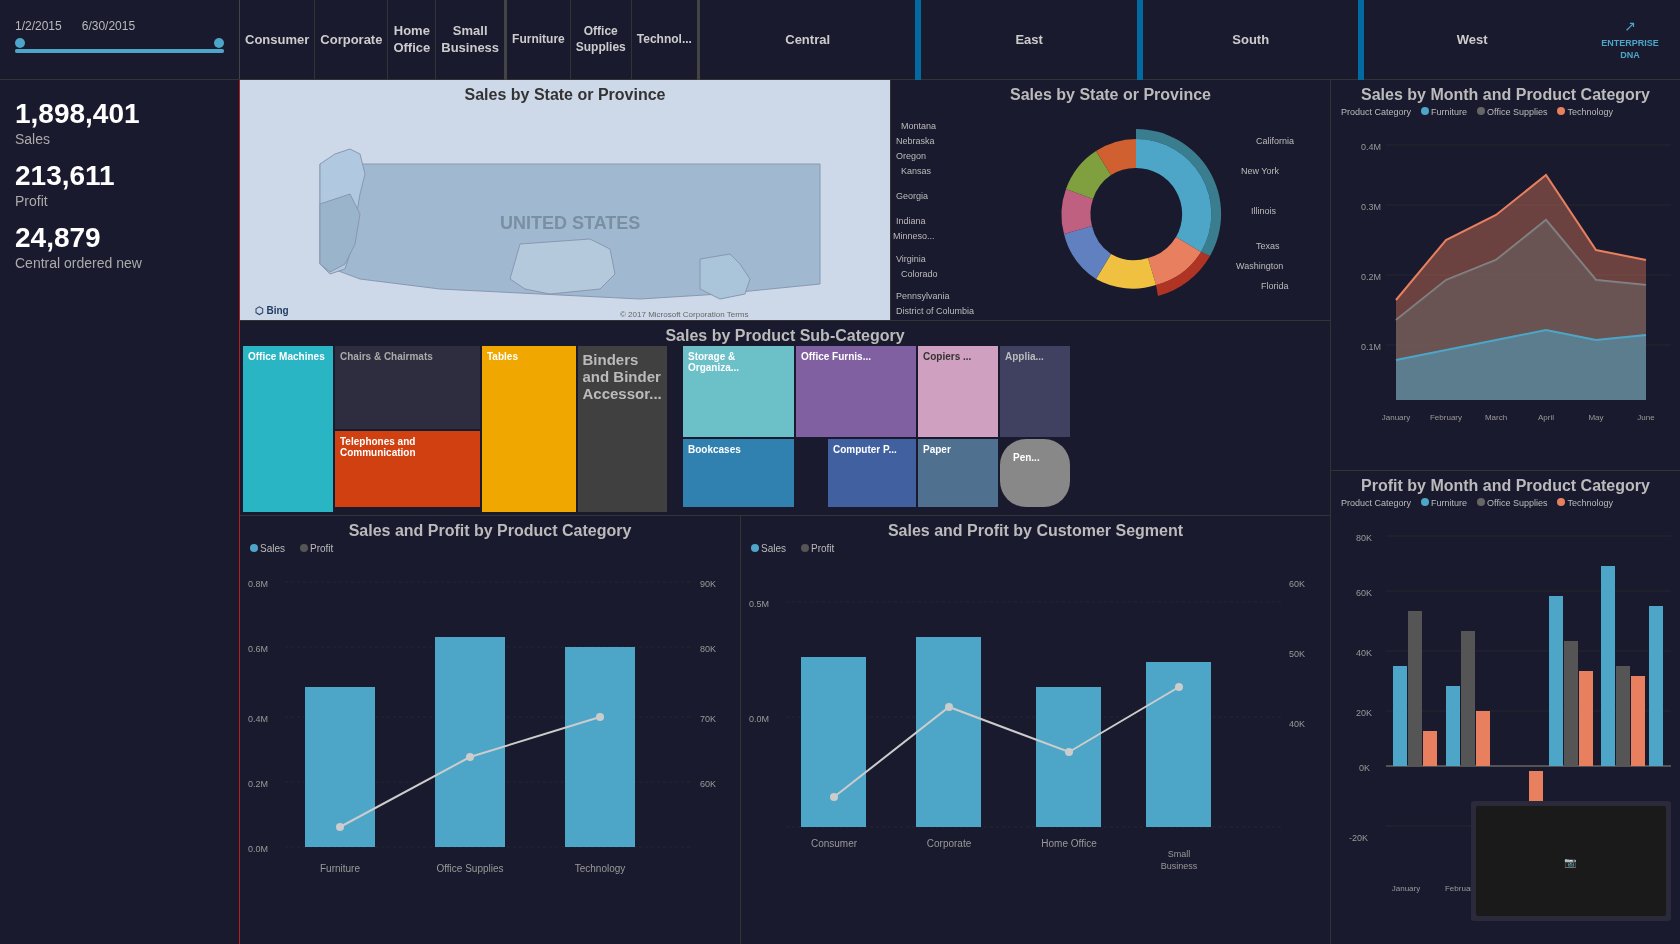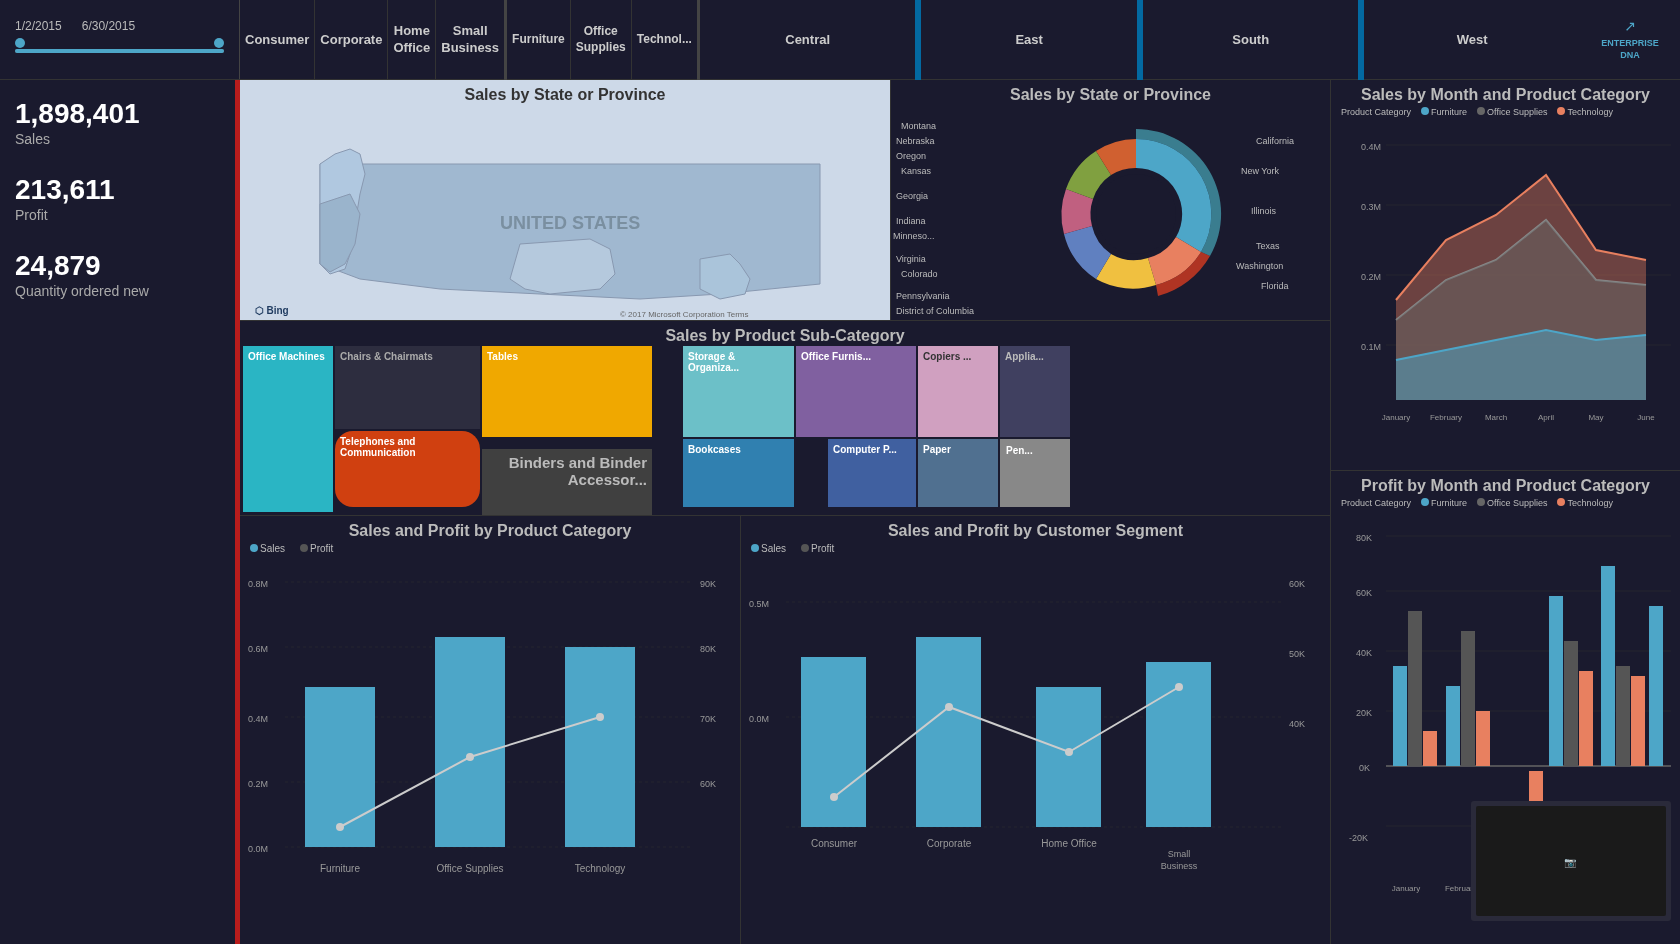--- a/index.html
+++ b/index.html
@@ -28,21 +28,21 @@
     .cat-btn:last-child { border-right: none; }
 
     .region-group { display: flex; height: 80px; flex: 1; }
     .reg-btn { flex: 1; display: flex; align-items: center; justify-content: center; text-align: center; cursor: pointer; border-right: 6px solid #0369a1; font-size: 13px; font-weight: 600; color: #ccc; padding: 5px; line-height: 1.3; }
     .reg-btn:last-child { border-right: none; }
 
     .logo-section { width: 100px; display: flex; flex-direction: column; align-items: center; justify-content: center; padding: 8px; }
 
     
     
-    .kpi-panel { position: absolute; top: 80px; left: 0; width: 240px; height: 864px; background: #1a1a2e; border-right: 5px solid #b91c1c; padding: 20px 15px; display: flex; flex-direction: column; gap: 29px; }
+    .kpi-panel { position: absolute; top: 80px; left: 0; width: 240px; height: 864px; background: #1a1a2e; border-right: 1px solid #b91c1c; padding: 20px 15px; display: flex; flex-direction: column; gap: 15px; }
     .kpi-block .val { font-size: 28px; font-weight: 700; color: #fff; line-height: 1; }
     .kpi-block .lbl { font-size: 14px; color: #aaa; margin-top: 3px; }
 
     
     
     
 
     .chart-title { font-size: 16px; color: #bbb; font-weight: 600; text-align: center; padding-top: 6px; }
 
     svg text { font-family: 'Segoe UI', Arial, sans-serif; }
@@ -104,21 +104,21 @@
     <div class="kpi-block">
       <div class="val">1,898,401</div>
       <div class="lbl">Sales</div>
     </div>
     <div class="kpi-block">
       <div class="val">213,611</div>
       <div class="lbl">Profit</div>
     </div>
     <div class="kpi-block">
       <div class="val">24,879</div>
-      <div class="lbl">Quantity ordered new</div>
+      <div class="lbl">Central ordered new</div>
     </div>
   </div>
 
   <div style="position:absolute;top:80px;left:240px;width:650px;height:240px;background:#cdd9e8;overflow:hidden;">
     <div class="chart-title" style="color:#333;">Sales by State or Province</div>
     <svg width="650" height="220" viewBox="0 0 650 220">
 
       <rect x="0" y="0" width="650" height="220" fill="#cdd9e8"></rect>
 
       <path d="M80,60 L580,60 L580,180 L480,190 L400,195 L300,190 L200,185 L120,175 L80,160 Z" fill="#a0b8d0" stroke="#8898b0" stroke-width="1"></path>
@@ -220,41 +220,41 @@
   <div style="position:absolute;top:320px;left:240px;width:1090px;height:195px;background:#1a1a2e;border-top:1px solid #333;">
     <div class="chart-title">Sales by Product Sub-Category</div>
 
     <div style="position:absolute;top:25px;left:3px;right:3px;bottom:3px;display:flex;gap:2px;">
 
       <div style="display:flex;flex-direction:column;gap:2px;flex:0 0 90px;">
         <div style="background:#2ab5c4;flex:1;padding:5px;font-size:10px;font-weight:700;color:#fff;display:flex;align-items:flex-start;">Office Machines</div>
       </div>
       <div style="display:flex;flex-direction:column;gap:2px;flex:0 0 145px;">
         <div style="background:#2d2d3f;flex:0 0 50%;padding:5px;font-size:10px;font-weight:700;color:#aaa;display:flex;align-items:flex-start;">Chairs &amp; Chairmats</div>
-        <div style="background:#d04010;flex:0 0 46%;padding:5px;font-size:10px;font-weight:700;color:#fff;display:flex;align-items:flex-start;border-radius:18px;">Telephones and Communication</div>
-      </div>
-      <div style="display:flex;flex-direction:column;gap:12px;flex:0 0 170px;text-align:right;">
+        <div style="background:#d04010;flex:0 0 46%;padding:5px;font-size:10px;font-weight:700;color:#fff;display:flex;align-items:flex-start;">Telephones and Communication</div>
+      </div>
+      <div style="display:flex;flex-direction:row;gap:2px;flex:0 0 170px;">
         <div style="background:#f0a800;flex:0 0 55%;padding:5px;font-size:10px;font-weight:700;color:#fff;display:flex;align-items:flex-start;">Tables</div>
         <div style="background:#404040;flex:0 0 41%;padding:5px;font-size:15px;font-weight:700;color:#bbb;display:flex;align-items:flex-start;">Binders and Binder Accessor...</div>
       </div>
       <div style="display:flex;flex-direction:column;gap:2px;flex:0 0 140px;padding-left:29px;">
         <div style="background:#6cc0c8;flex:0 0 55%;padding:5px;font-size:10px;font-weight:700;color:#fff;display:flex;align-items:flex-start;">Storage &amp; Organiza...</div>
         <div style="background:#3080b0;flex:0 0 41%;padding:5px;font-size:10px;font-weight:700;color:#fff;display:flex;align-items:flex-start;">Bookcases</div>
       </div>
       <div style="display:flex;flex-direction:column;gap:2px;flex:0 0 120px;">
         <div style="background:#8060a0;flex:0 0 55%;padding:5px;font-size:10px;font-weight:700;color:#fff;display:flex;align-items:flex-start;">Office Furnis...</div>
         <div style="background:#4060a0;flex:0 0 41%;padding:5px;font-size:10px;font-weight:700;color:#fff;display:flex;align-items:flex-start;margin-left:32px;">Computer P...</div>
       </div>
       <div style="display:flex;flex-direction:column;gap:2px;flex:0 0 80px;">
         <div style="background:#d0a0c0;flex:0 0 55%;padding:5px;font-size:10px;font-weight:700;color:#333;display:flex;align-items:flex-start;">Copiers ...</div>
         <div style="background:#507090;flex:0 0 41%;padding:5px;font-size:10px;font-weight:700;color:#fff;display:flex;align-items:flex-start;">Paper</div>
       </div>
       <div style="display:flex;flex-direction:column;gap:2px;flex:0 0 70px;">
         <div style="background:#404060;flex:0 0 55%;padding:5px;font-size:10px;font-weight:700;color:#bbb;display:flex;align-items:flex-start;">Applia...</div>
-        <div style="background:#888;flex:0 0 41%;padding:6px;font-size:10px;font-weight:700;color:#fff;display:flex;align-items:flex-start;">Pen...</div>
+        <div style="background:#888;flex:0 0 41%;padding:13px;font-size:10px;font-weight:700;color:#fff;display:flex;align-items:flex-start;border-radius:26px;">Pen...</div>
       </div>
     </div>
   </div>
 
   <div style="position:absolute;top:470px;left:1330px;width:350px;height:474px;background:#1a1a2e;border-left:1px solid #333;border-top:1px solid #333;">
     <div class="chart-title">Profit by Month and Product Category</div>
     <div style="display:flex;gap:10px;padding:3px 10px;font-size:9px;color:#bbb;">
       <span>Product Category</span>
       <span><span style="display:inline-block;width:8px;height:8px;border-radius:50%;background:#4da6c8;margin-right:2px;"></span>Furniture</span>
       <span><span style="display:inline-block;width:8px;height:8px;border-radius:50%;background:#666;margin-right:2px;"></span>Office Supplies</span>

